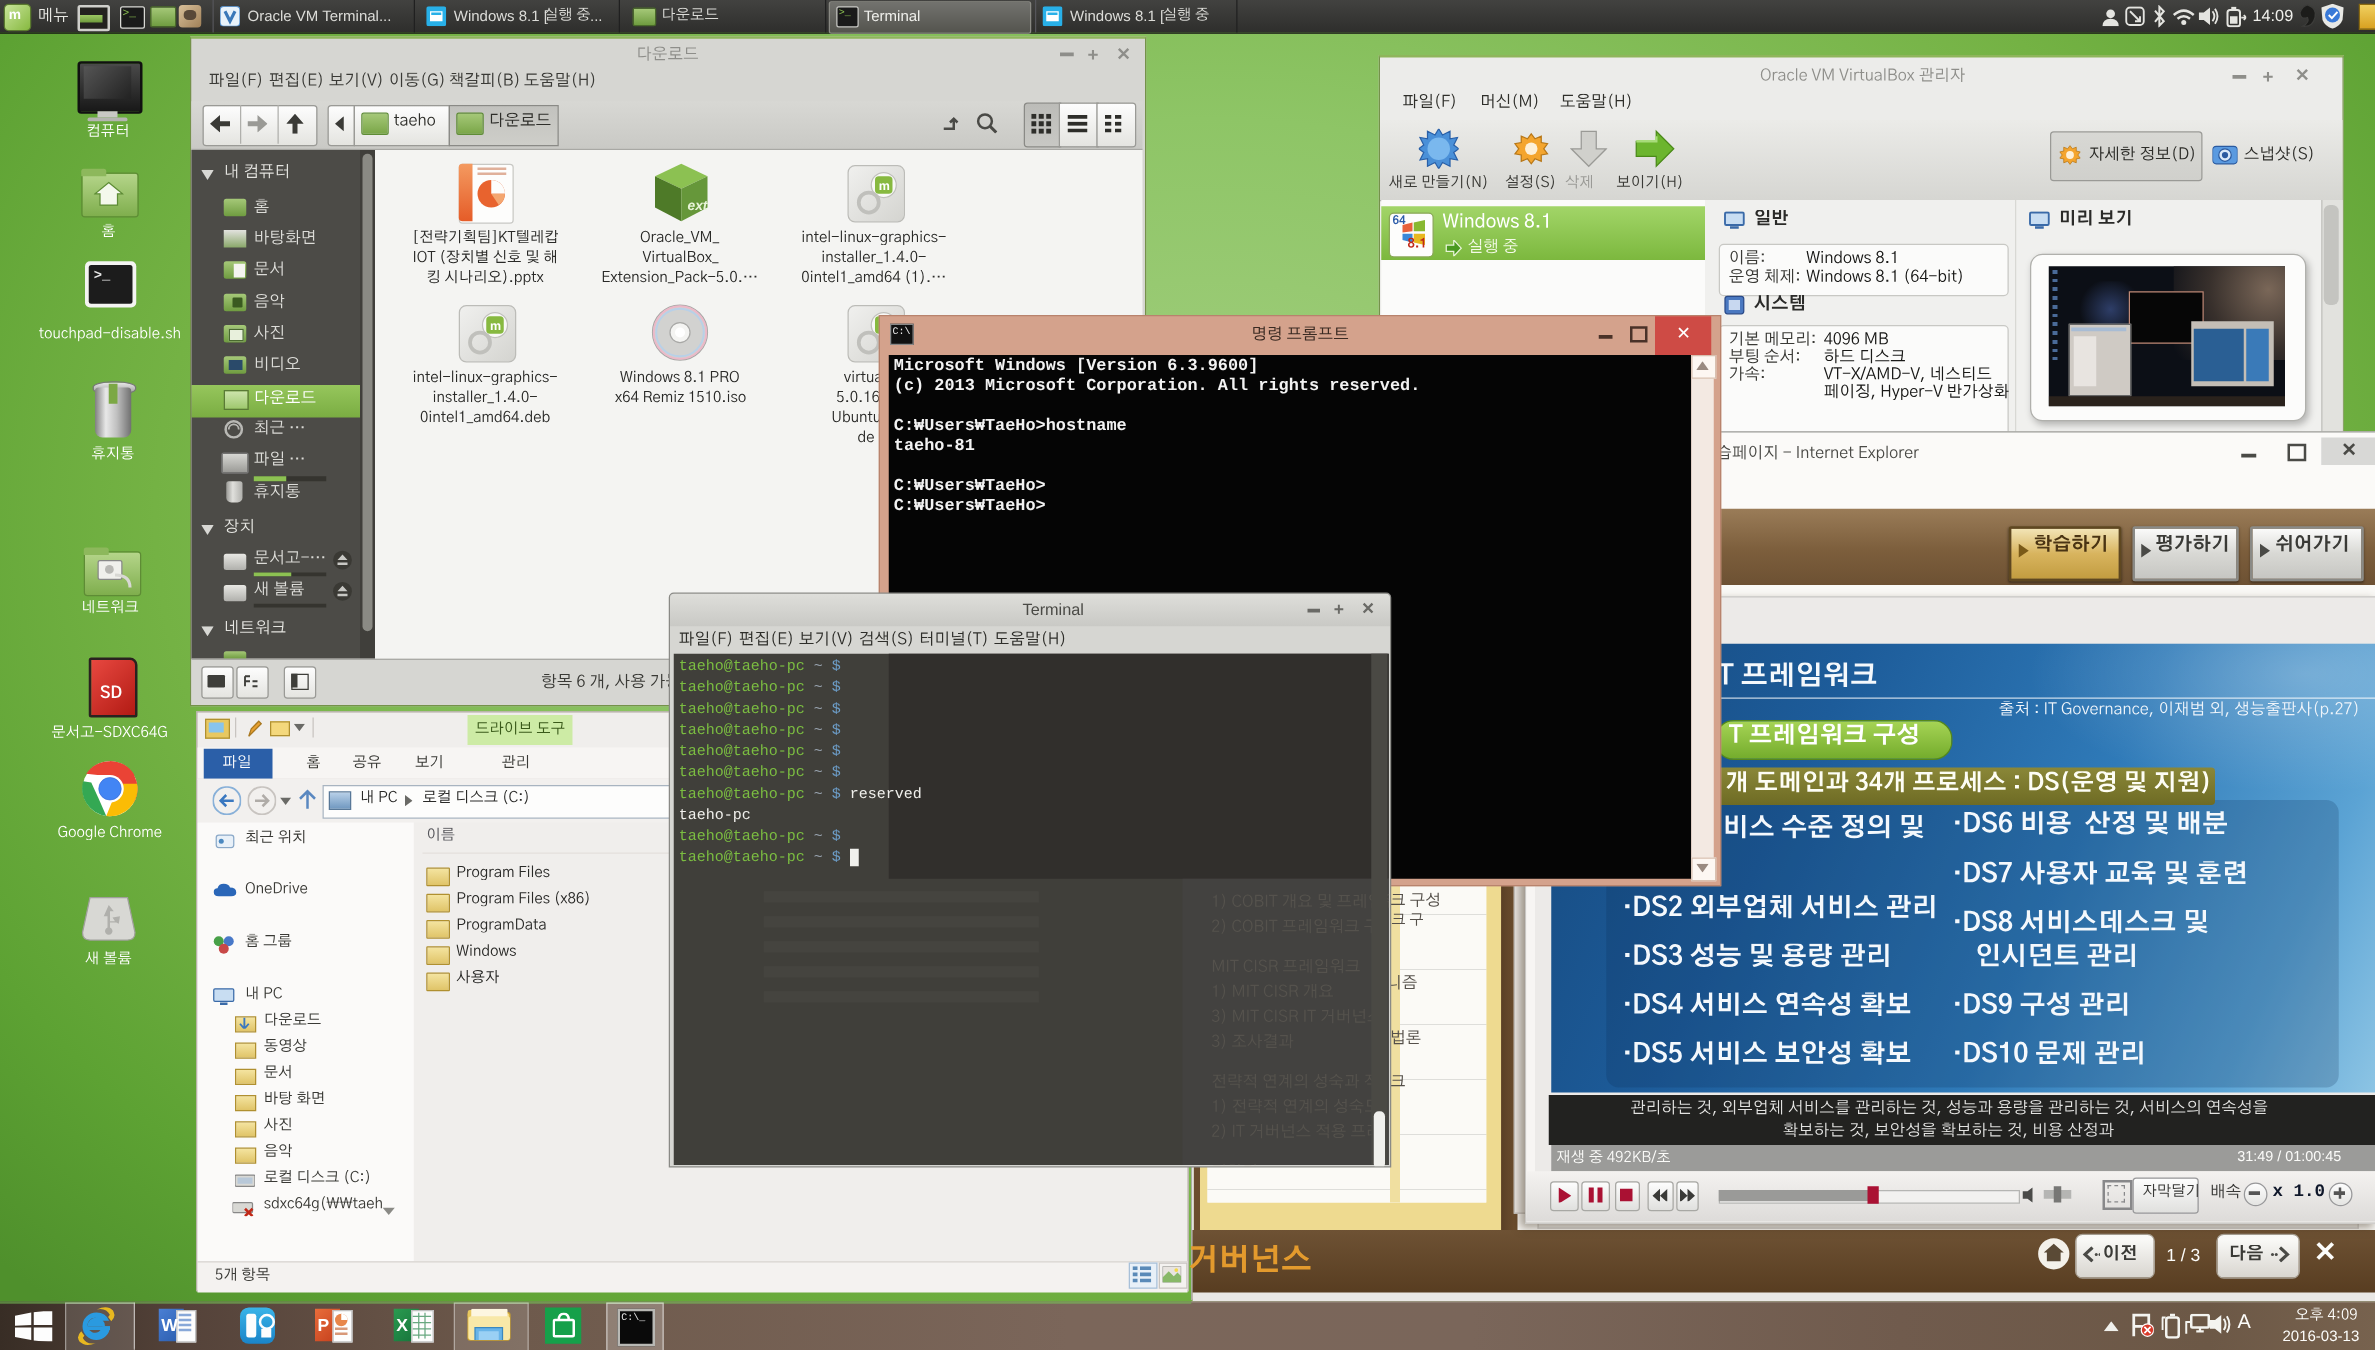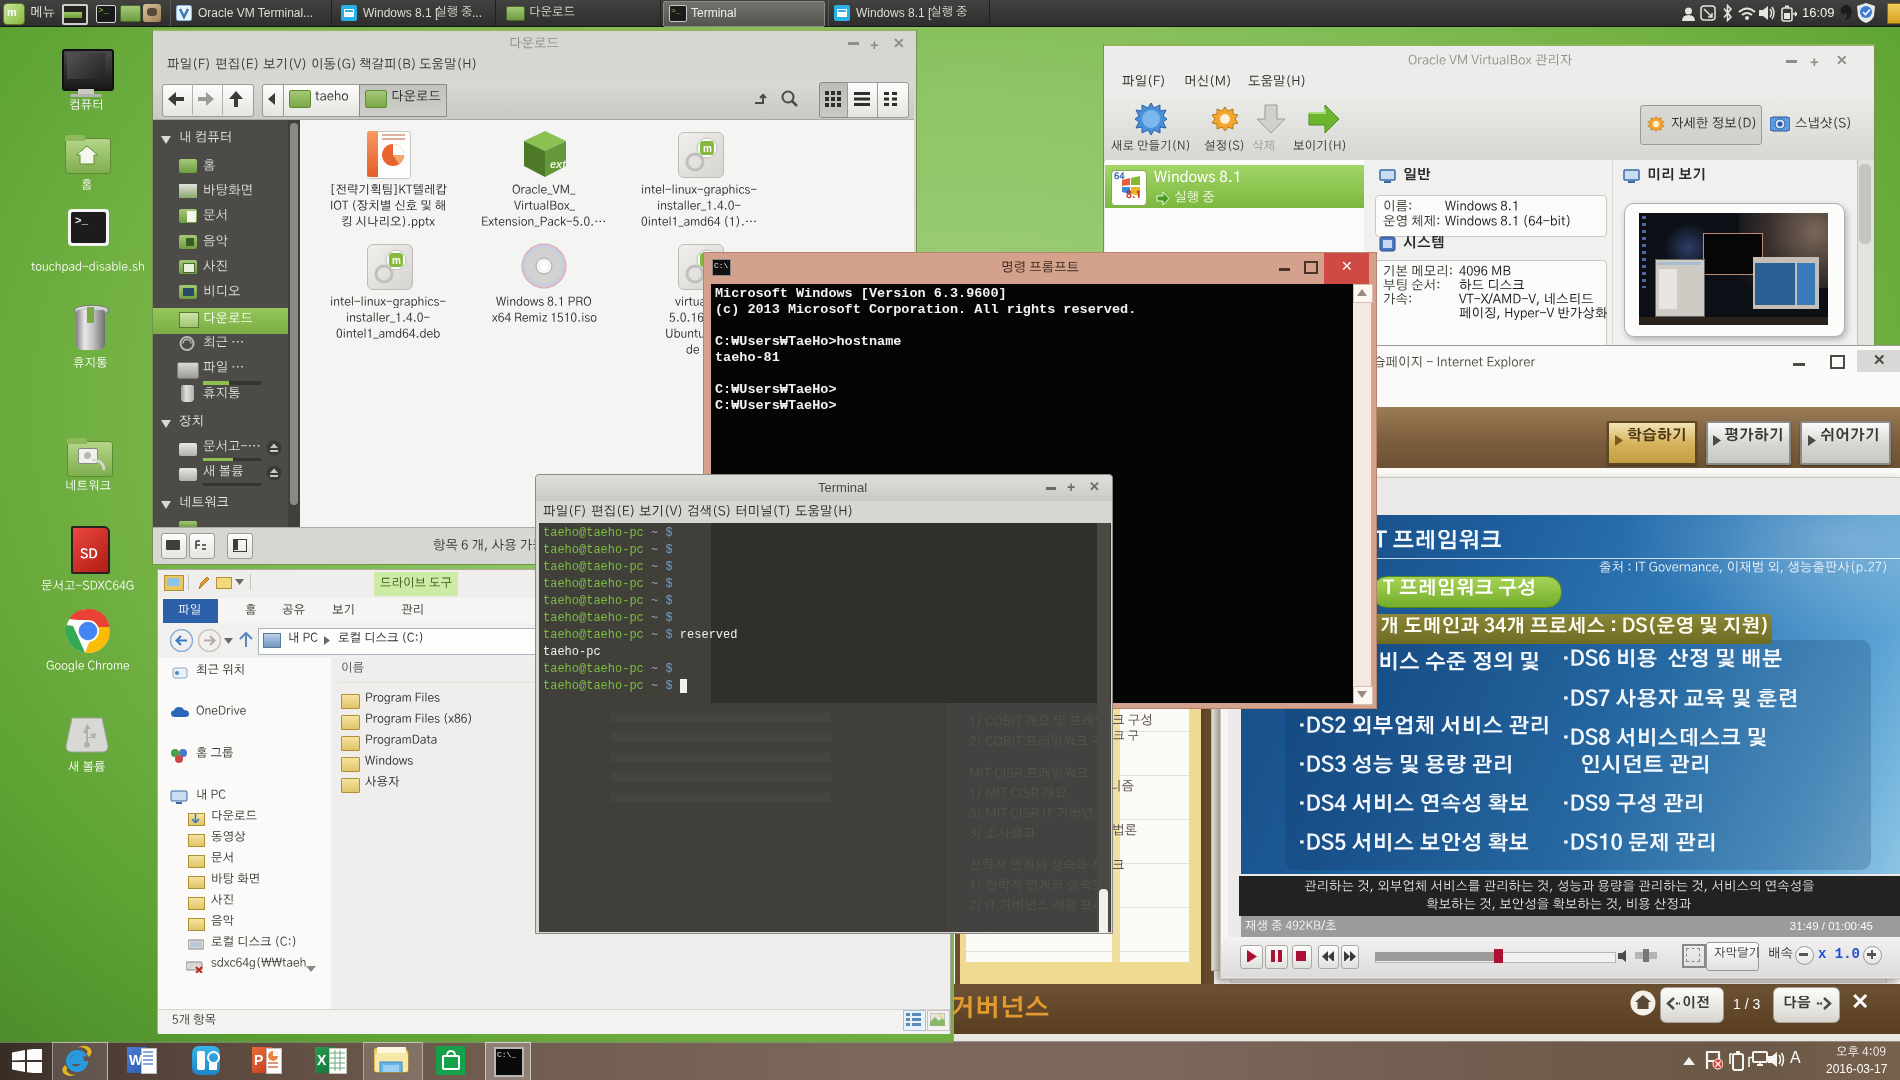--- a/index.html
+++ b/index.html
@@ -1770,21 +1770,21 @@
       </g>
     </svg>
   <svg class="kt" style="position:absolute;left:557.0px;top:470px;width:25.0px;height:13px;" viewBox="0 0 1968 1024" fill="#3a3a38">
       <g transform="translate(0,817) scale(1,-1)">
         <use href="#g304" x="0"></use>
         <use href="#g184" x="984"></use>
       </g>
     </svg>
   <div class="abs" style="left:584px;top:469px;width:17px;height:17px;background:linear-gradient(180deg,#fdfdfd,#e4e4e2);border:1px solid #98989a;border-radius:50%"></div>
   <div class="abs" style="left:588px;top:476px;width:9px;height:2.5px;background:#555"></div>
-  <div class="abs mono" style="left:607px;top:469px;font-size:14px;font-weight:bold;color:#1d4ed8">x 1.0</div>
+  <div class="abs mono" style="left:607px;top:469px;font-size:14px;font-weight:bold;color:#0f172a">x 1.0</div>
   <div class="abs" style="left:652px;top:469px;width:17px;height:17px;background:linear-gradient(180deg,#fdfdfd,#e4e4e2);border:1px solid #98989a;border-radius:50%"></div>
   <div class="abs" style="left:656px;top:476px;width:9px;height:2.5px;background:#555"></div>
   <div class="abs" style="left:659.5px;top:472.5px;width:2.5px;height:9px;background:#555"></div>
 </div>
 
 <div class="win" style="z-index:6;left:157px;top:569px;width:794px;height:464px;background:#f0eeec;border:1px solid #b0a8a0">
 
   <div class="abs" style="left:6px;top:5px;width:18px;height:14px;background:#e8c860;border:1px solid #b09030"></div>
   <div class="abs" style="left:9px;top:8px;width:12px;height:8px;background:#88c4ec"></div>
   <div class="abs" style="left:30px;top:4px;width:1px;height:16px;background:#c8c4c0"></div>
@@ -2494,21 +2494,21 @@
   <svg class="abs" style="left:1759px;top:5px" width="17" height="16">
       <path d="M0 5 L4 5 L9 1 L9 15 L4 11 L0 11 Z" fill="#e4e4e0"></path>
       <path d="M11 4 Q14 8 11 12 M13 2 Q17 8 13 14" stroke="#e4e4e0" stroke-width="1.5" fill="none"></path>
     </svg>
   <svg class="abs" style="left:1780px;top:4px" width="17" height="18">
       <rect x="2" y="4" width="10" height="13" rx="2" fill="none" stroke="#e4e4e0" stroke-width="1.6"></rect>
       <rect x="5" y="1.5" width="4" height="2" fill="#e4e4e0"></rect>
       <rect x="4" y="9" width="6" height="6" fill="#e4e4e0"></rect>
       <path d="M13 10 L17 10 M15 8 L17 10 L15 12" stroke="#e4e4e0" stroke-width="1.4" fill="none"></path>
     </svg>
-  <div class="abs" style="left:1802px;top:5px;font-size:13px;color:#f0f0ec">16:09</div>
+  <div class="abs" style="left:1802px;top:5px;font-size:13px;color:#f0f0ec">14:09</div>
   <svg class="abs" style="left:1838px;top:3px" width="17" height="20">
       <path d="M8 1 Q16 4 14 11 Q12 19 4 18 Q10 15 8 11 Q2 13 2 7 Q4 2 8 1 Z" fill="#1c1c1a" stroke="#3c3c3a"></path>
     </svg>
   <svg class="abs" style="left:1857px;top:3px" width="18" height="20">
       <path d="M9 0 L18 3 L17 13 Q15 18 9 20 Q3 18 1 13 L0 3 Z" fill="#e8e8e4"></path>
       <circle cx="9" cy="9" r="6" fill="#3a7ad8"></circle>
       <path d="M6 9 L8.5 11.5 L13 6.5" stroke="#fff" stroke-width="1.6" fill="none"></path>
     </svg>
   <div class="abs" style="left:1887px;top:3px;width:13px;height:19px;background:linear-gradient(180deg,#f0d060,#d8a020);border:1px solid #8a6a10"></div>
 </div>
@@ -2610,21 +2610,21 @@
   <svg class="kt" style="position:absolute;left:1835.9px;top:5px;width:50.1px;height:12px;" viewBox="0 0 4277 1024" fill="#fdfdfb">
       <g transform="translate(0,817) scale(1,-1)">
         <use href="#g80" x="0"></use>
         <use href="#g332" x="984"></use>
         <use href="#g36" x="2218"></use>
         <use href="#g133" x="2787"></use>
         <use href="#g115" x="3139"></use>
         <use href="#g135" x="3708"></use>
       </g>
     </svg>
-  <div class="abs" style="left:1826px;top:21px;color:#fdfdfb;font-size:12px">2016-03-17</div>
+  <div class="abs" style="left:1826px;top:21px;color:#fdfdfb;font-size:12px">2016-03-13</div>
 </div>
 
 <svg width="0" height="0" style="position:absolute">
     <defs>
       <path id="g0" d="M89 337Q199 368 289 419Q379 470 427 527H111V588H468Q506 652 511 702H140V769H593Q590 686 561 614Q532 542 487 490Q442 439 381 396Q320 354 258 327Q196 300 127 281ZM563 494V563H777V822H854V273H777V494ZM236 -74V226H854V-74ZM313 -8H777V160H313Z"></path>
       <path id="g1" d="M126 402V467H276V716H147V781H841V716H712V467H862V402ZM350 467H637V716H350ZM43 192V259H935V192H696V-92H620V192H363V-92H287V192Z"></path>
       <path id="g2" d="M139 96V732H564V666H215V452H534V388H215V162H246Q471 162 649 185V123Q442 96 193 96ZM589 388V460H773V822H850V-90H773V388Z"></path>
       <path id="g3" d="M295 762V822H689V762ZM129 629V688H855V629ZM183 473Q183 576 493 576Q800 576 800 473Q800 417 712 392Q625 368 493 368Q183 368 183 473ZM271 473Q271 422 493 422Q712 422 712 473Q712 502 656 512Q599 522 493 522Q387 522 329 512Q271 502 271 473ZM44 233V292H453V397H529V292H935V233ZM180 -82V156H803V-82ZM257 -24H727V98H257Z"></path>
       <path id="g4" d="M20 473V538H114V710H192V538H334V473H192V158Q192 108 211 87Q230 66 272 66H334V0H262Q114 0 114 151V473Z"></path>
       <path id="g5" d="M122 269Q122 167 169 107Q216 47 286 47Q355 47 402 107Q450 167 450 269Q450 373 402 432Q354 491 286 491Q217 491 170 432Q122 373 122 269ZM44 269Q44 392 108 474Q171 556 286 556Q400 556 464 474Q528 392 528 269Q528 217 514 168Q501 119 474 76Q446 34 398 8Q349 -18 286 -18Q224 -18 176 8Q127 33 100 76Q72 118 58 167Q44 216 44 269Z"></path>

